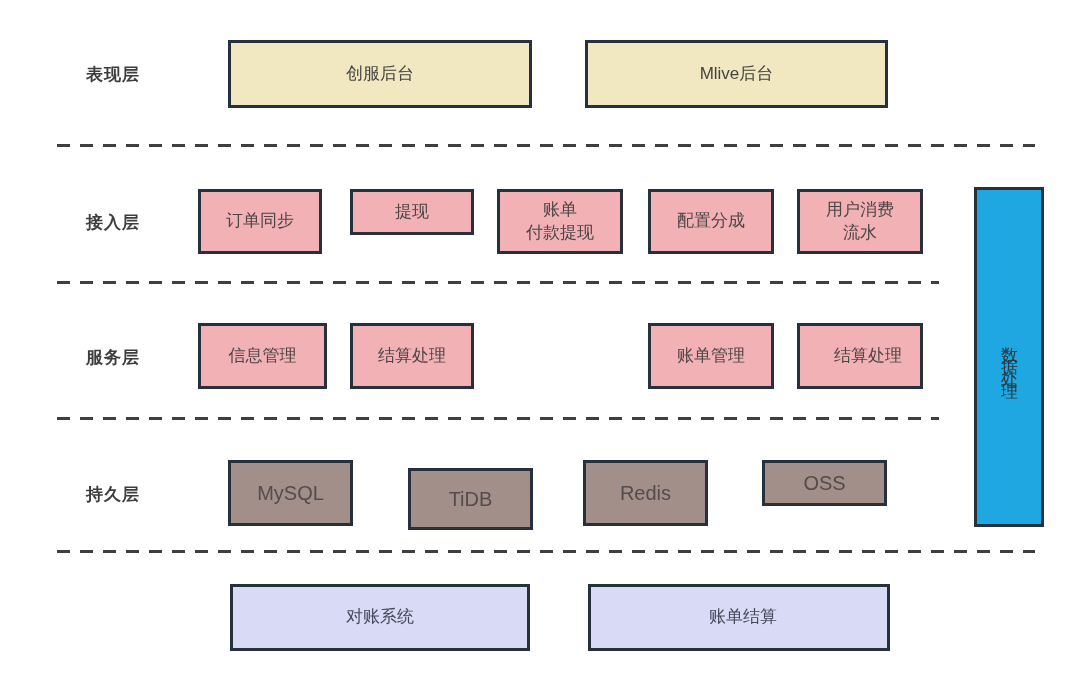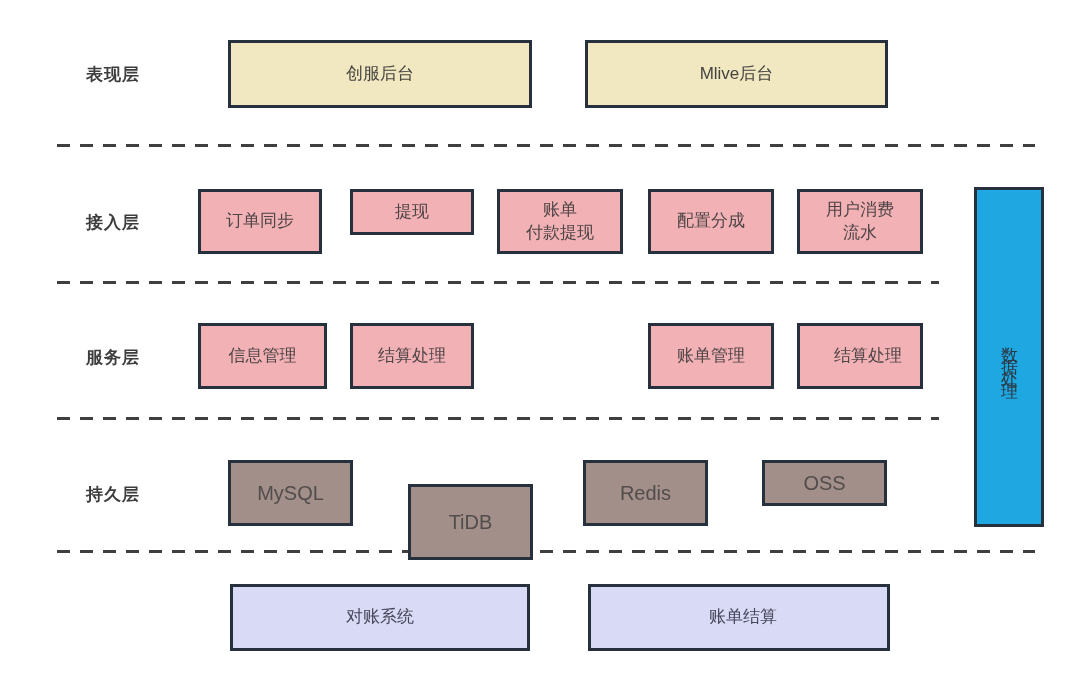--- a/index.html
+++ b/index.html
@@ -74,21 +74,21 @@
   <div class="box module" style="left:648px; top:189px; width:126px; height:65px;">配置分成</div>
   <div class="box module" style="left:797px; top:189px; width:126px; height:65px;">用户消费
 流水</div>
 
   <div class="box module" style="left:198px; top:323px; width:129px; height:66px;">信息管理</div>
   <div class="box module" style="left:350px; top:323px; width:124px; height:66px;">结算处理</div>
   <div class="box module" style="left:648px; top:323px; width:126px; height:66px;">账单管理</div>
   <div class="box module" style="left:797px; top:323px; width:126px; height:66px;padding-left:16px;">结算处理</div>
 
   <div class="box persistence" style="left:228px; top:460px; width:125px; height:66px;">MySQL</div>
-  <div class="box persistence" style="left:408px; top:484px; width:125px; height:76px;">TiDB</div>
+  <div class="box persistence" style="left:408px; top:468px; width:125px; height:62px;">TiDB</div>
   <div class="box persistence" style="left:583px; top:460px; width:125px; height:66px;">Redis</div>
   <div class="box persistence" style="left:762px; top:460px; width:125px; height:46px;">OSS</div>
 
   <div class="box pipeline" style="left:974px; top:187px; width:70px; height:340px;">
     <span class="vtext">数据处理</span>
   </div>
 
   <div class="box bottom" style="left:230px; top:584px; width:300px; height:67px;">对账系统</div>
   <div class="box bottom" style="left:588px; top:584px; width:302px; height:67px;padding-left:8px;">账单结算</div>
 

